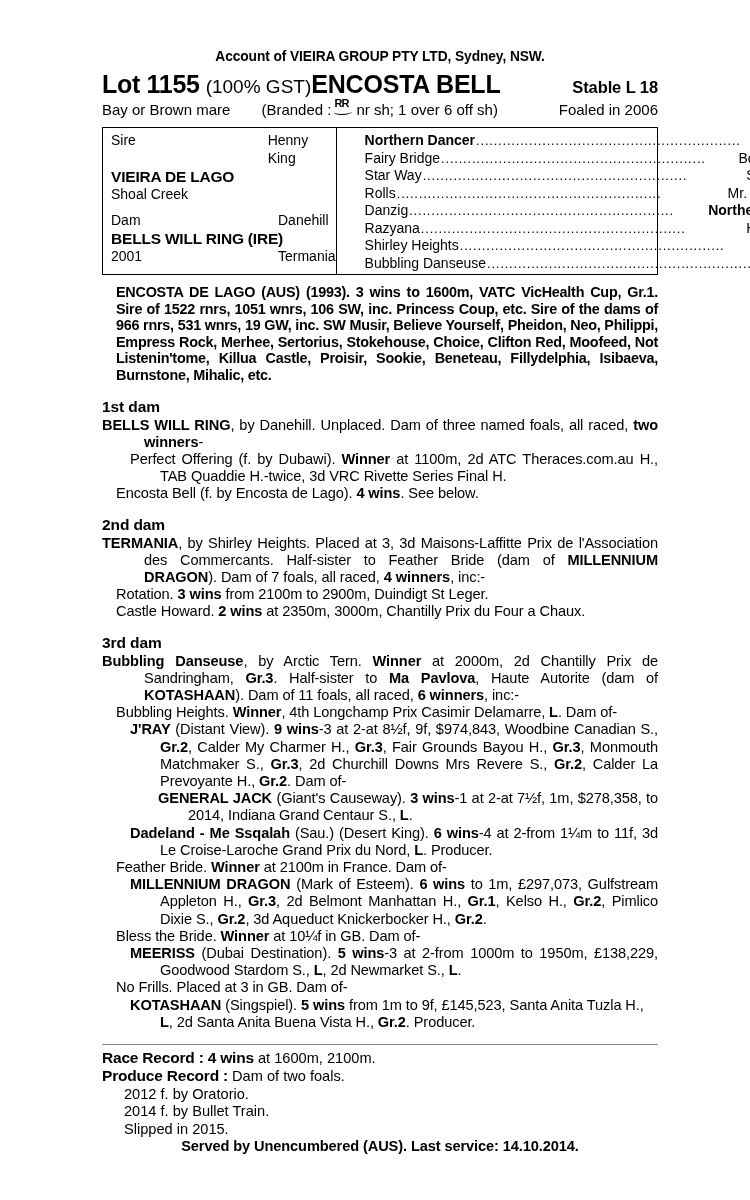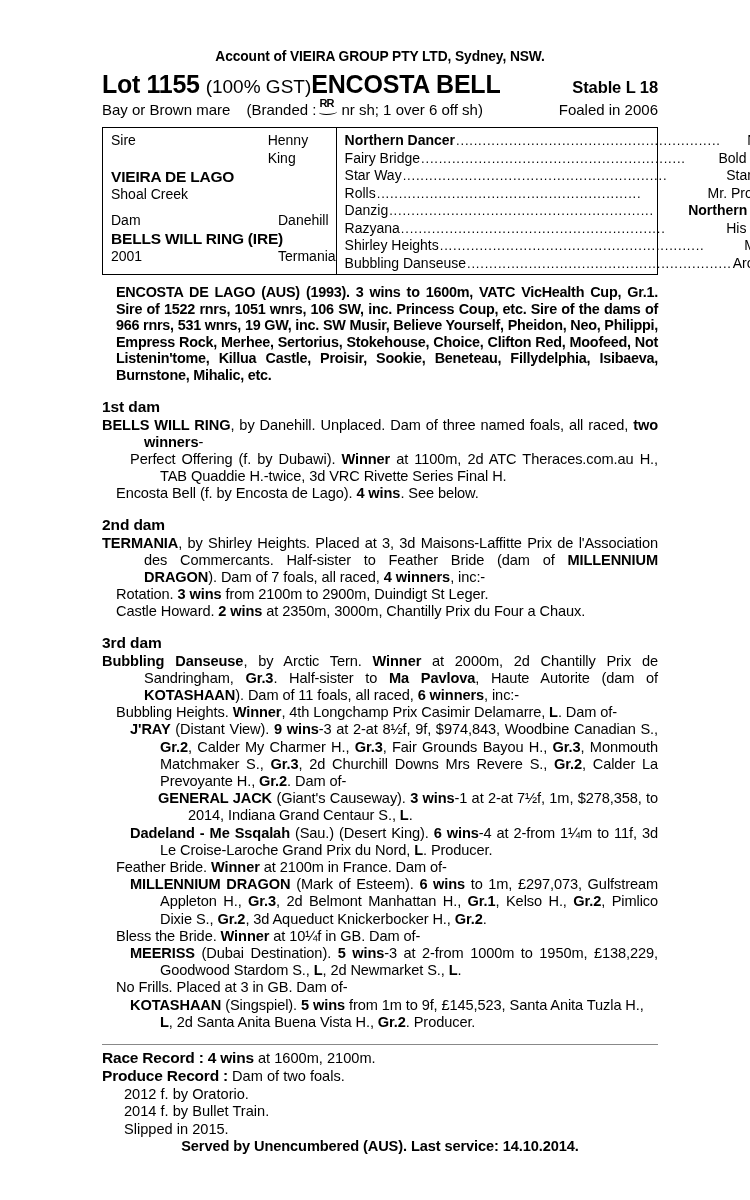--- a/index.html
+++ b/index.html
@@ -79,21 +79,21 @@
     justify-content: space-between;
     font-size: 15px;
     white-space: nowrap;
     margin-bottom: 9px;
   }
   .desc-left {
     display: flex;
     align-items: baseline;
   }
   .branded {
-    margin-left: 16px;
+    margin-left: 31px;
     display: inline-flex;
     align-items: baseline;
   }
   .brand-mark {
     display: inline-block;
     position: relative;
     width: 19px;
     height: 14px;
     margin: 0 3px 0 3px;
     vertical-align: baseline;
@@ -116,20 +116,21 @@
   }
 
   
   .ped-table {
     border: 1.4px solid #000;
     display: flex;
     margin-top: 2px;
     margin-bottom: 9px;
     height: 148px;
     box-sizing: border-box;
+    gap: 20px;
   }
   .ped-left {
     width: 338px;
     box-sizing: border-box;
     border-right: 1.4px solid #000;
     padding: 4px 0 0 8px;
     font-size: 14px;
   }
   .ped-right {
     flex: 1;

